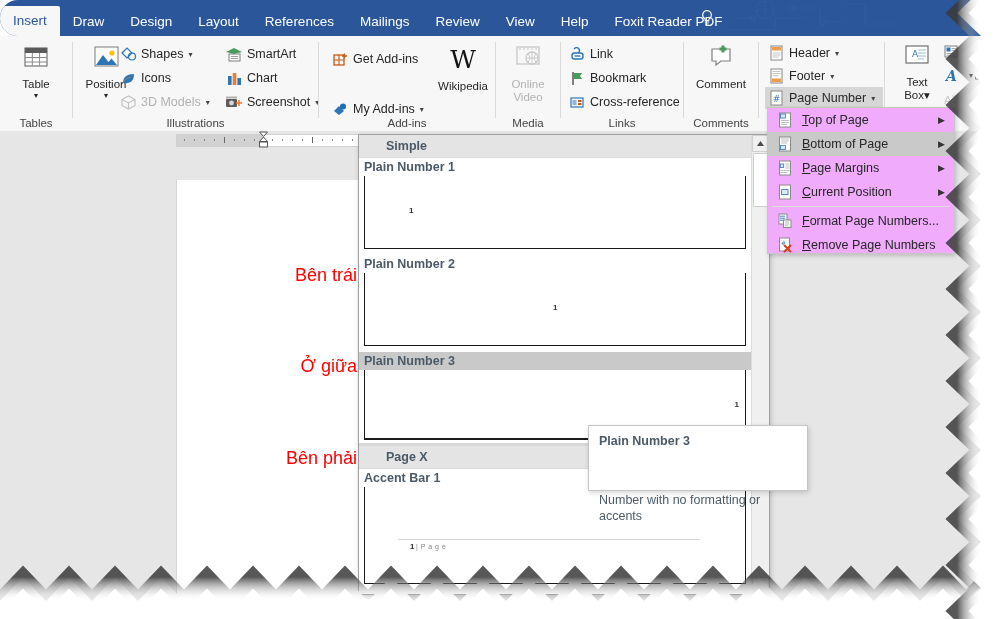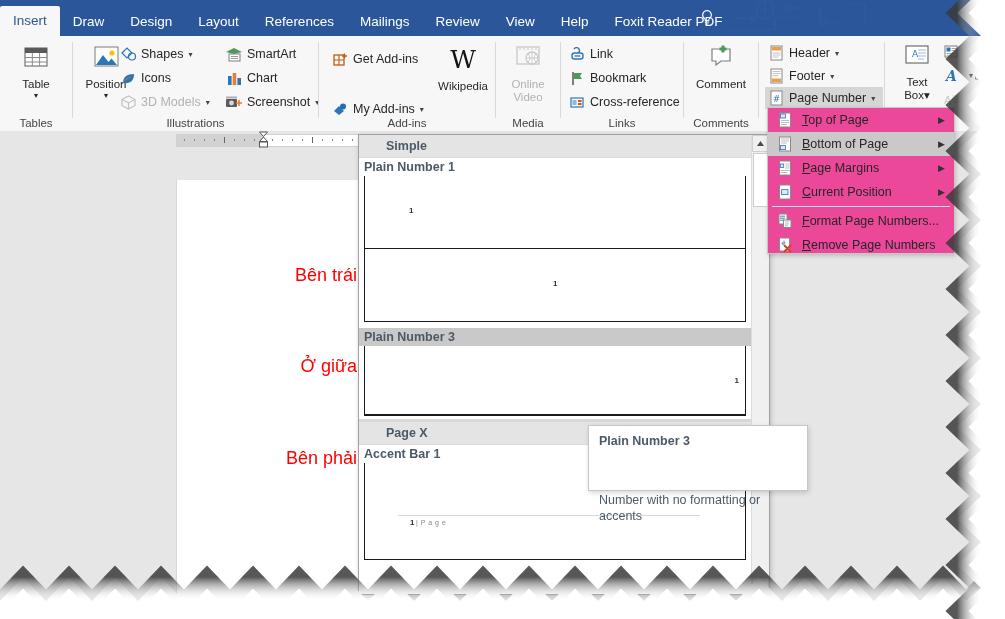--- a/index.html
+++ b/index.html
@@ -8,21 +8,21 @@
     background:#fff;
     font-family:"Liberation Sans", sans-serif;
     font-size:12px;color:#262626;
     -webkit-font-smoothing:antialiased;
   }
   #app{position:absolute;left:0;top:0;width:1005px;height:619px;overflow:hidden;}
 
   
   .tabbar{
     position:absolute;left:0;top:0;width:1005px;height:36px;
-    background:#2b579a;overflow:hidden;
+    background:#2b579a;overflow:hidden;border-radius:18px;
   }
   .tabs{position:absolute;left:0;top:0;height:36px;display:flex;align-items:flex-end;}
   .tab{
     height:28px;line-height:28px;padding:0 13px;color:#fff;font-size:13.5px;
     white-space:nowrap;cursor:default;
   }
   .tab.active{
     background:#f7f7f7;color:#2b579a;border-radius:2px 2px 0 0;height:30px;line-height:30px;
   }
   .tellme{
@@ -59,21 +59,21 @@
     font-size:12.5px;color:#262626;white-space:nowrap;cursor:default;
   }
   .smbtn .ic{width:18px;height:16px;margin-right:4px;display:inline-flex;align-items:center;justify-content:center;flex:none;}
   .smbtn .cr{margin-left:5px;font-size:8px;color:#444;}
   .smbtn.dis{color:#b2b2b2;}
   .smbtn.hl{background:#d6d6d6;}
 
   
   .pnmenu{
     position:absolute;left:767px;top:107px;width:186px;height:145px;
-    background:#ec4899;border:1px solid #c6c6c6;box-shadow:1px 2px 4px rgba(0,0,0,.18);
+    background:#f0abfc;border:1px solid #c6c6c6;box-shadow:1px 2px 4px rgba(0,0,0,.18);
     z-index:40;
   }
   .mi{
     position:relative;height:24px;display:flex;align-items:center;
     font-size:12.5px;color:#262626;padding-left:6px;cursor:default;white-space:nowrap;
   }
   .mi.sel{background:#c9c9c9;}
   .mi .mic{width:22px;height:20px;display:inline-flex;align-items:center;justify-content:center;flex:none;}
   .mi .mtx{margin-left:6px;}
   .mi .arr{position:absolute;right:9px;font-size:9px;color:#333;}
@@ -526,20 +526,21 @@
       <div class="cathdr">Simple</div>
 
       <div>
         <div class="itemname">Plain Number 1</div>
         <div class="preview">
           <span class="pnum" style="left:44px;top:30px;">1</span>
         </div>
       </div>
 
       <div>
+        <div class="itemname" style="margin-top:6px;">Plain Number 2</div>
         <div class="preview">
           <span class="pnum" style="left:188px;top:30px;">1</span>
         </div>
       </div>
 
       <div style="margin-top:6px;">
         <div class="itemname sel">Plain Number 3</div>
         <div class="preview b3" style="height:68px;">
           <span class="pnum" style="right:6px;top:30px;">1</span>
         </div>

